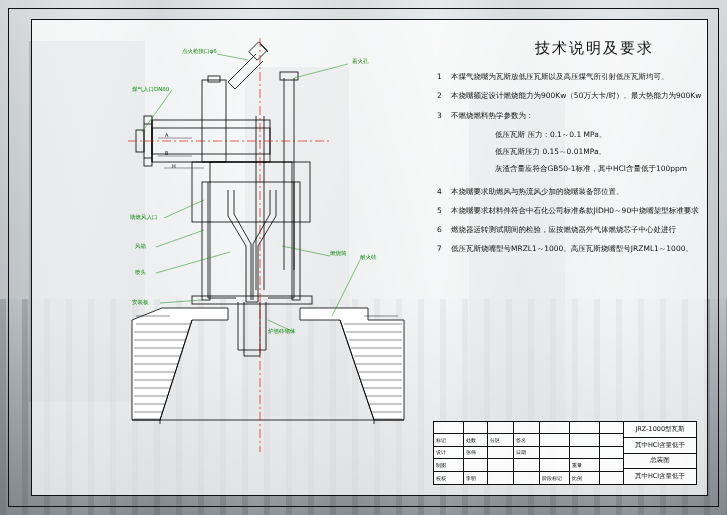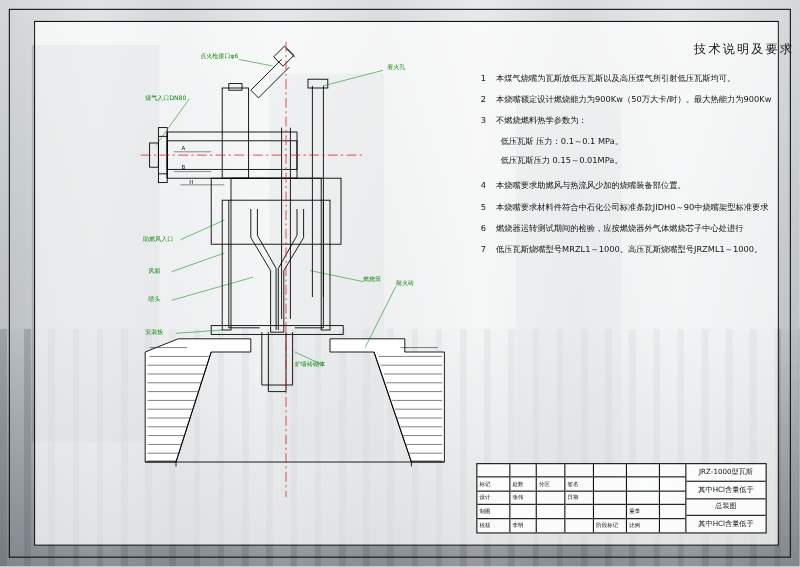--- a/index.html
+++ b/index.html
@@ -49,32 +49,32 @@
   }
 
   
   #notes {
     position:absolute; left:405px; top:18px; width:285px;
     color:#111;
     font-size:7.5px;
     line-height:1.35;
   }
   #notes-title {
-    text-align:right;
+    text-align:center;
     margin-left:30px;
-    font-size:11px;
+    font-size:15px;
     letter-spacing:2px;
     margin-bottom:14px;
     color:#111;
   }
   .note-row { display:flex; margin-bottom:9px; }
   .note-num { width:14px; flex:0 0 14px; }
   .note-txt { flex:1; }
   .sub { margin:6px 0 0 18px; }
-  .sub div { margin-bottom:7px; }
+  .sub div { margin-bottom:7px;margin-left:40px; }
 
   
   #draw { position:absolute; left:0; top:0; width:400px; height:479px; }
 
   
   #title-block {
     position:absolute; right:10px; bottom:10px;
     width:262px; height:62px;
     border:1px solid #111;
     background: rgba(255,255,255,0.85);
@@ -269,20 +269,21 @@
         <div class="note-txt">本烧嘴额定设计燃烧能力为900Kw（50万大卡/时）。最大热能力为900Kw</div>
       </div>
       <div class="note-row">
         <div class="note-num">3</div>
         <div class="note-txt">不燃烧燃料热学参数为：</div>
       </div>
 
       <div class="sub">
         <div>低压瓦斯  压力：0.1～0.1 MPa。</div>
         <div>低压瓦斯压力   0.15～0.01MPa。</div>
+        <div>灰渣含量应符合GB50-1标准，其中HCl含量低于100ppm</div>
       </div>
 
       <div style="height:6px"></div>
 
       <div class="note-row">
         <div class="note-num">4</div>
         <div class="note-txt">本烧嘴要求助燃风与热流风少加的烧嘴装备部位置。</div>
       </div>
       <div class="note-row">
         <div class="note-num">5</div>

